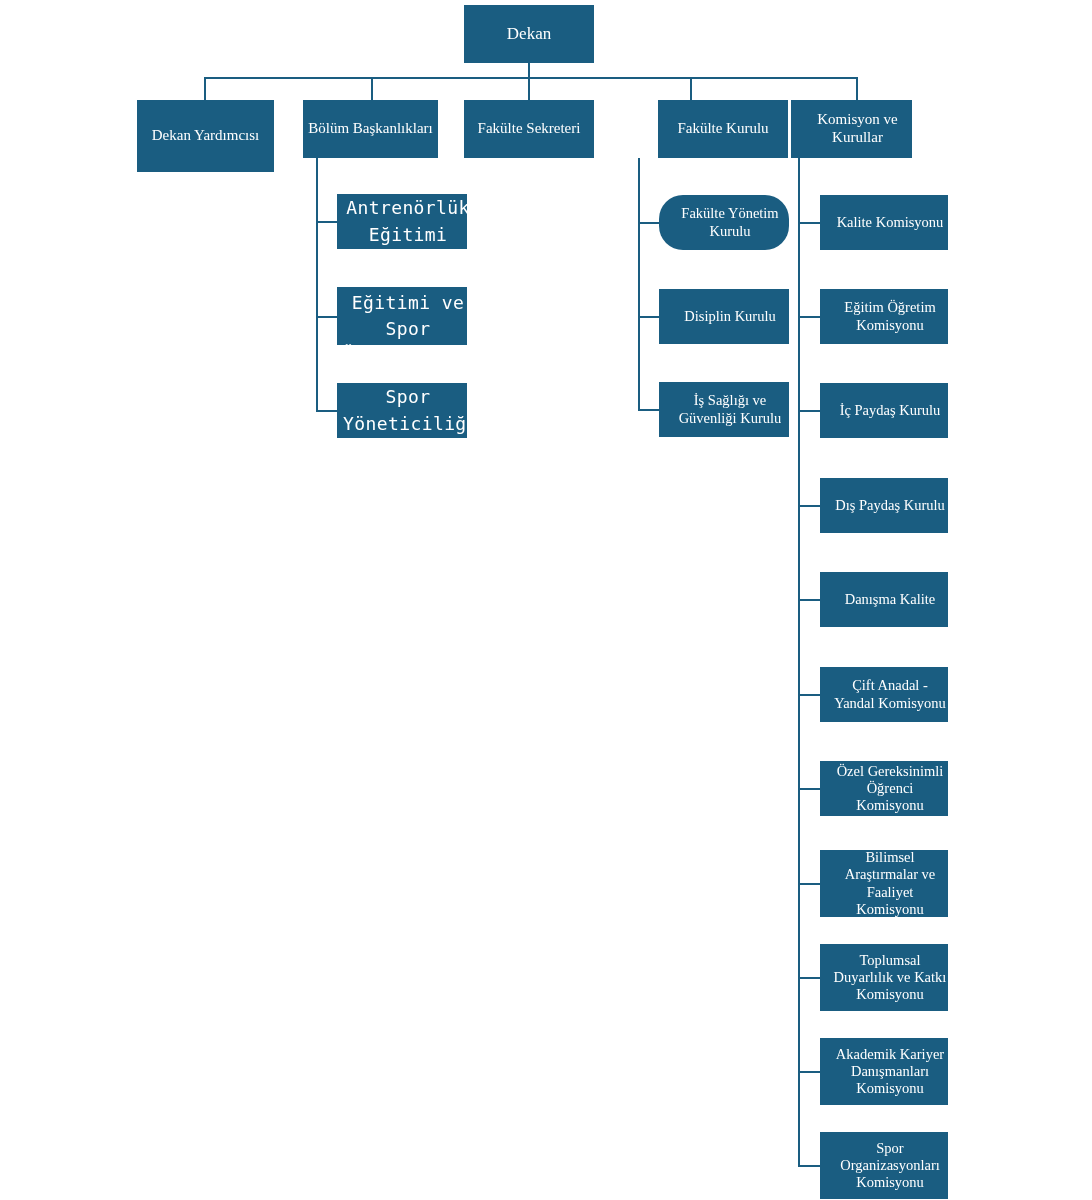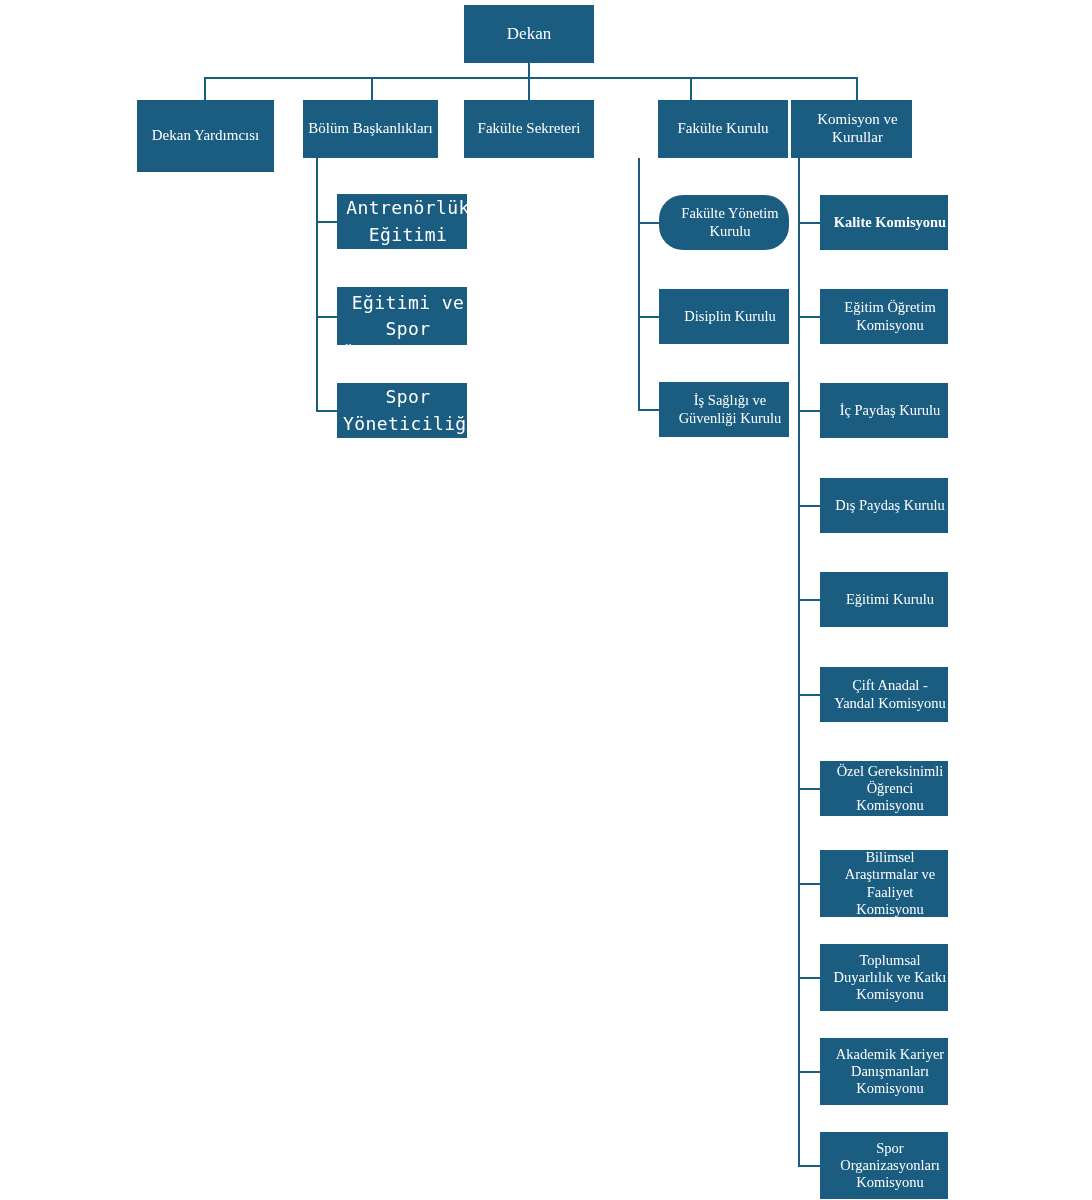--- a/index.html
+++ b/index.html
@@ -133,38 +133,38 @@
   </div>
 
   <div class="node serif node-l3 wrapped" style="left:659px; top:289px; width:130px; height:55px;">
     <span>Disiplin Kurulu</span>
   </div>
 
   <div class="node serif node-l3 wrapped" style="left:659px; top:382px; width:130px; height:55px;">
     <span>İş Sağlığı ve Güvenliği Kurulu</span>
   </div>
 
-  <div class="node serif node-l3 wrapped" style="left:820px; top:195px; width:128px; height:55px;font-weight:bold;">
+  <div class="node serif node-l3 wrapped" style="left:820px; top:195px; width:128px; height:55px;">
     <span>Kalite Komisyonu</span>
   </div>
 
   <div class="node serif node-l3 wrapped" style="left:820px; top:289px; width:128px; height:55px;">
     <span>Eğitim Öğretim Komisyonu</span>
   </div>
 
   <div class="node serif node-l3 wrapped" style="left:820px; top:383px; width:128px; height:55px;">
     <span>İç Paydaş Kurulu</span>
   </div>
 
   <div class="node serif node-l3 wrapped" style="left:820px; top:478px; width:128px; height:55px;">
     <span>Dış Paydaş Kurulu</span>
   </div>
 
   <div class="node serif node-l3 wrapped" style="left:820px; top:572px; width:128px; height:55px;">
-    <span>Eğitimi Kurulu</span>
+    <span>Danışma Kalite</span>
   </div>
 
   <div class="node serif node-l3 wrapped" style="left:820px; top:667px; width:128px; height:55px;">
     <span>Çift Anadal - Yandal Komisyonu</span>
   </div>
 
   <div class="node serif node-l3 wrapped" style="left:820px; top:761px; width:128px; height:55px;">
     <span>Özel Gereksinimli Öğrenci Komisyonu</span>
   </div>
 

